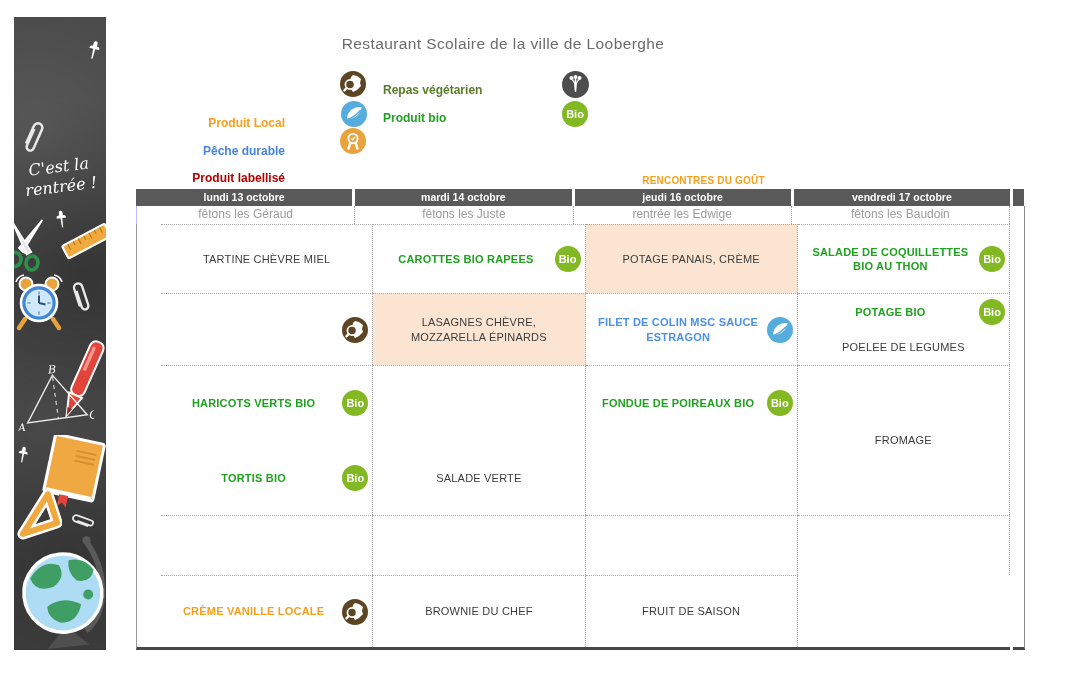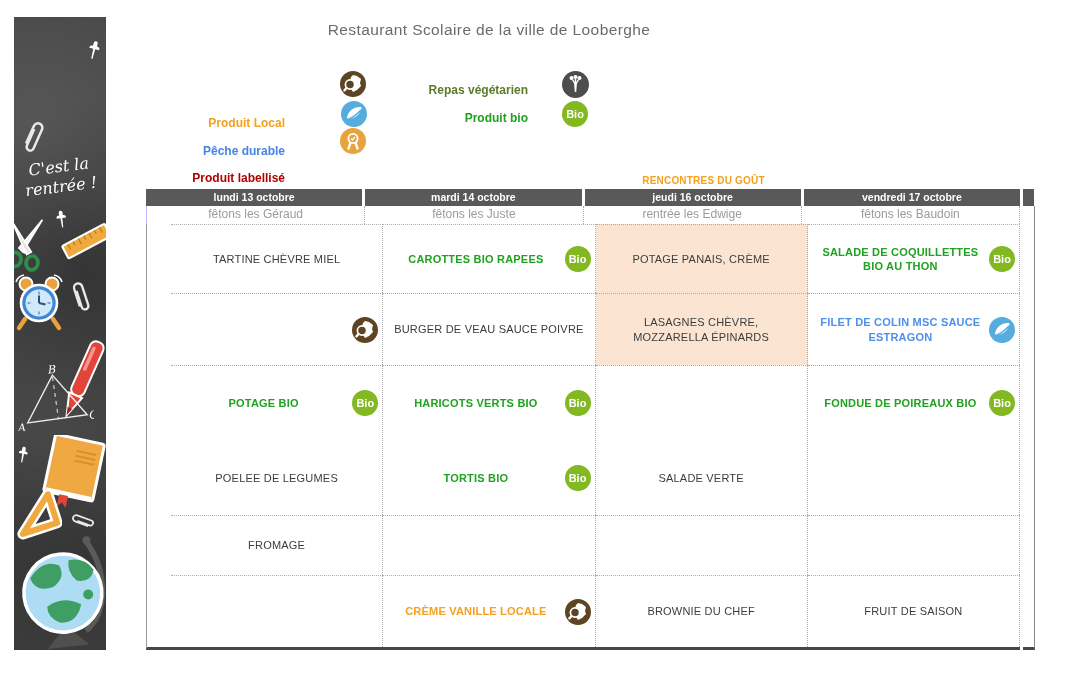--- a/index.html
+++ b/index.html
@@ -17,39 +17,39 @@
   .api-tag{position:absolute;left:23px;top:0;width:42px;height:103px;background:#fff;}
   .api-swoosh{position:absolute;left:1px;top:52px;}
   .api-text{position:absolute;left:0;top:58px;width:42px;text-align:center;
     font-family:"Liberation Serif", serif;font-weight:700;font-size:27px;color:#141414;letter-spacing:0px;}
   .rentree{position:absolute;left:2px;top:140px;width:88px;text-align:center;color:#fff;
     font-family:"DejaVu Serif", serif;font-style:italic;font-size:16px;line-height:1.25;
     transform:rotate(-7deg);}
   .sticker{position:absolute;}
 
   
-  .title{position:absolute;left:149px;top:21px;width:680px;margin:0;text-align:center;
+  .title{position:absolute;left:149px;top:21px;width:680px;margin:14px;text-align:center;
     font-size:15.5px;font-weight:400;color:#6b6b6b;letter-spacing:0.4px;}
   .legend-label{position:absolute;font-size:12px;font-weight:700;}
   .ll-left{left:95px;width:190px;text-align:right;margin-top:33px;}
-  .ll-right{left:398px;width:130px;text-align:right;}
+  .ll-right{left:383px;width:130px;text-align:left;}
   .legend-icon{position:absolute;width:26px;height:26px;}
   .ic, .legend-icon .ic{display:inline-flex;}
 
   
   .ic{width:26px;height:26px;border-radius:50%;align-items:center;justify-content:center;vertical-align:middle;}
   .ic-bio{background:var(--bio-icon-bg,#82B821);color:#fff;font-weight:700;font-size:11px;
     font-family:"Liberation Sans",sans-serif;letter-spacing:0;}
 
   
   .event-banner{position:absolute;left:593px;top:175px;width:221px;text-align:center;
     font-size:10px;font-weight:700;color:var(--accent-orange,#F5A01E);letter-spacing:0.2px;}
 
   
-  .menu-table{position:absolute;left:146px;top:189px;width:874px;}
+  .menu-table{position:absolute;left:136px;top:189px;width:874px;}
   .header-row{display:grid;grid-template-columns:repeat(4,1fr);column-gap:3px;height:17px;}
   .day-header{background:var(--header-bg,#595959);color:#fff;font-size:10.5px;font-weight:700;
     text-align:center;line-height:17px;}
   .subheader-row{display:grid;grid-template-columns:repeat(4,1fr);height:18px;border-left:1px solid #c4b5fd;}
   .celebration{color:#9b9b9b;font-size:12px;text-align:center;line-height:17px;
     border-right:1px dotted #ababab;}
   .menu-body{display:grid;grid-template-columns:repeat(4,1fr);
     grid-template-rows:69px 72px 150px 60px 72px;
     border-left:1px solid #9a9a9a;border-bottom:3px solid #474747;padding-left:24px;}
   .cell{border-right:1px dotted #ababab;border-top:1px dotted #ababab;
@@ -286,25 +286,20 @@
         <div class="cell">
           <div class="dish has-icon">
             <span class="cell-icon"><svg width="26" height="26" viewBox="0 0 26 26">
                 <circle cx="13" cy="13" r="13" fill="#5D4524"></circle>
                 <polygon points="13,4 17,5 21,8 20,12 21,15 17,19 13,21 11,18 12,14 10,10 11,6" fill="#fff"></polygon>
                 <circle cx="10" cy="13.5" r="4.6" fill="#5D4524" stroke="#fff" stroke-width="1.7"></circle>
                 <line x1="6.6" y1="17" x2="4.4" y2="19.4" stroke="#fff" stroke-width="2.3" stroke-linecap="round"></line>
               </svg></span>
           </div>
         </div>
-        <div class="cell">
-          <div class="dish">
-            <span class="dish-text t-plain">BURGER DE VEAU SAUCE POIVRE</span>
-          </div>
-        </div>
         <div class="cell highlight">
           <div class="dish">
             <span class="dish-text t-plain">LASAGNES CHÈVRE, MOZZARELLA ÉPINARDS</span>
           </div>
         </div>
         <div class="cell">
           <div class="dish has-icon">
             <span class="dish-text t-msc">FILET DE COLIN MSC SAUCE ESTRAGON</span>
             <span class="cell-icon"><svg width="26" height="26" viewBox="0 0 26 26">
                 <circle cx="13" cy="13" r="13" fill="#56ACDC"></circle>

